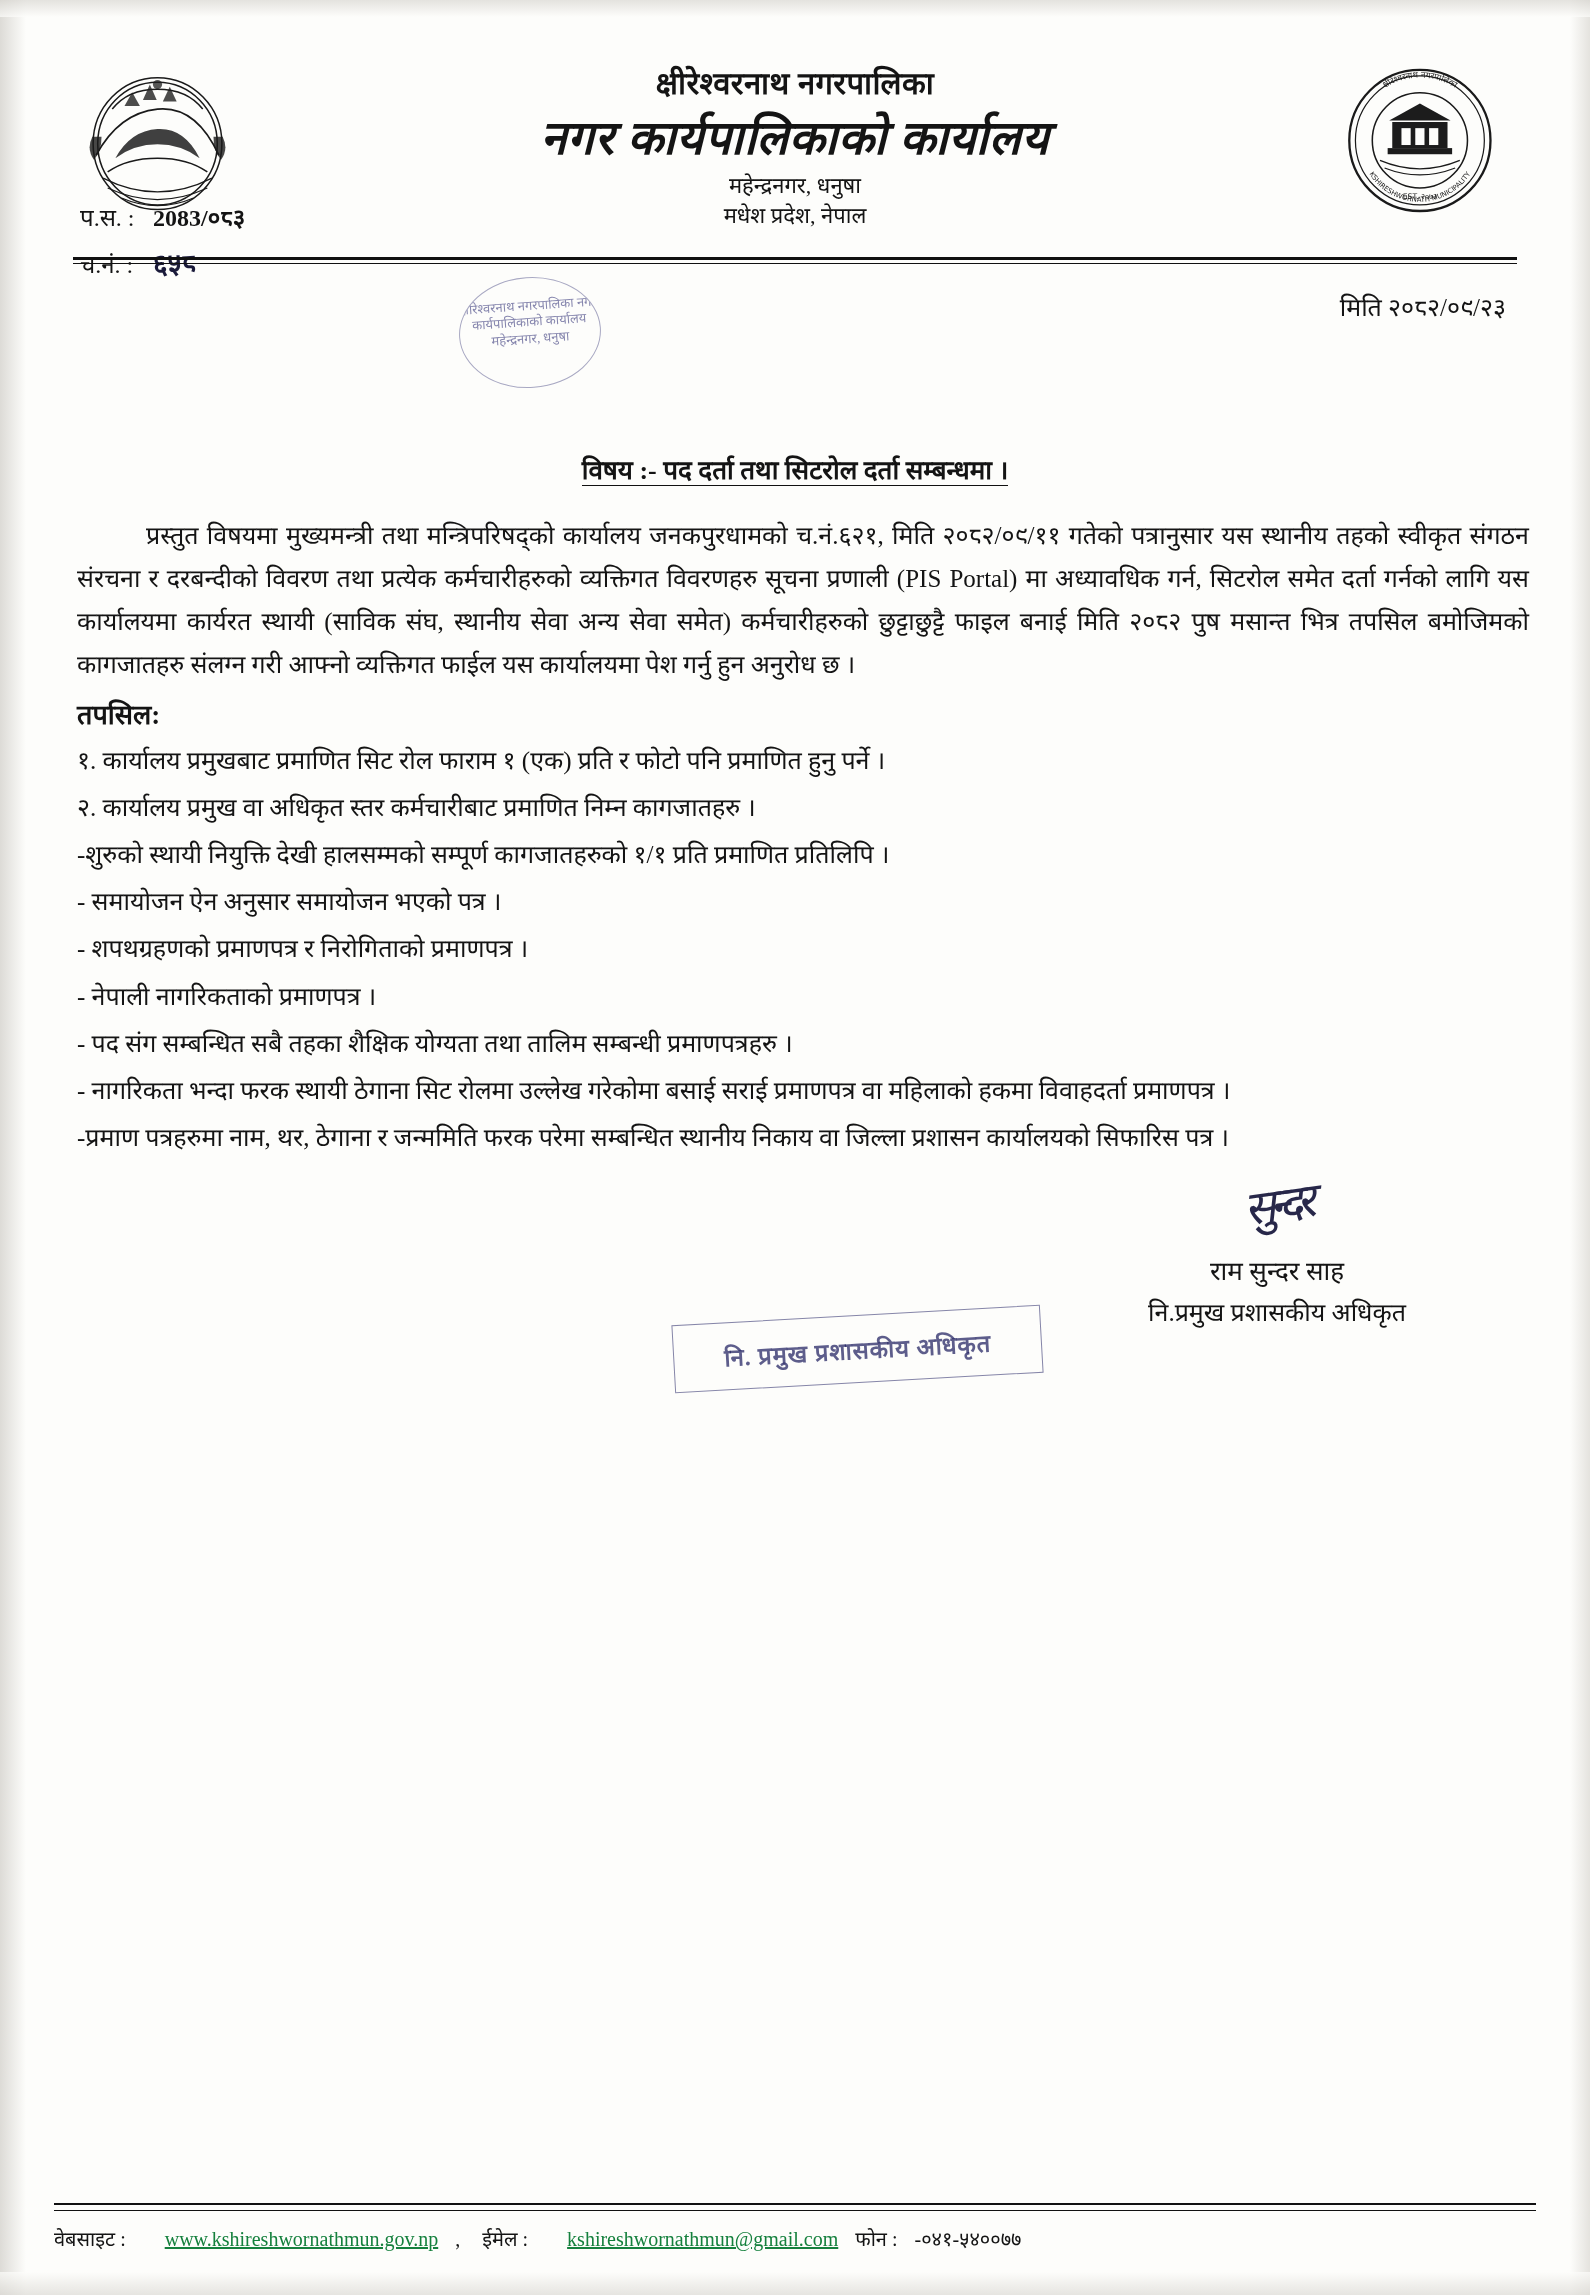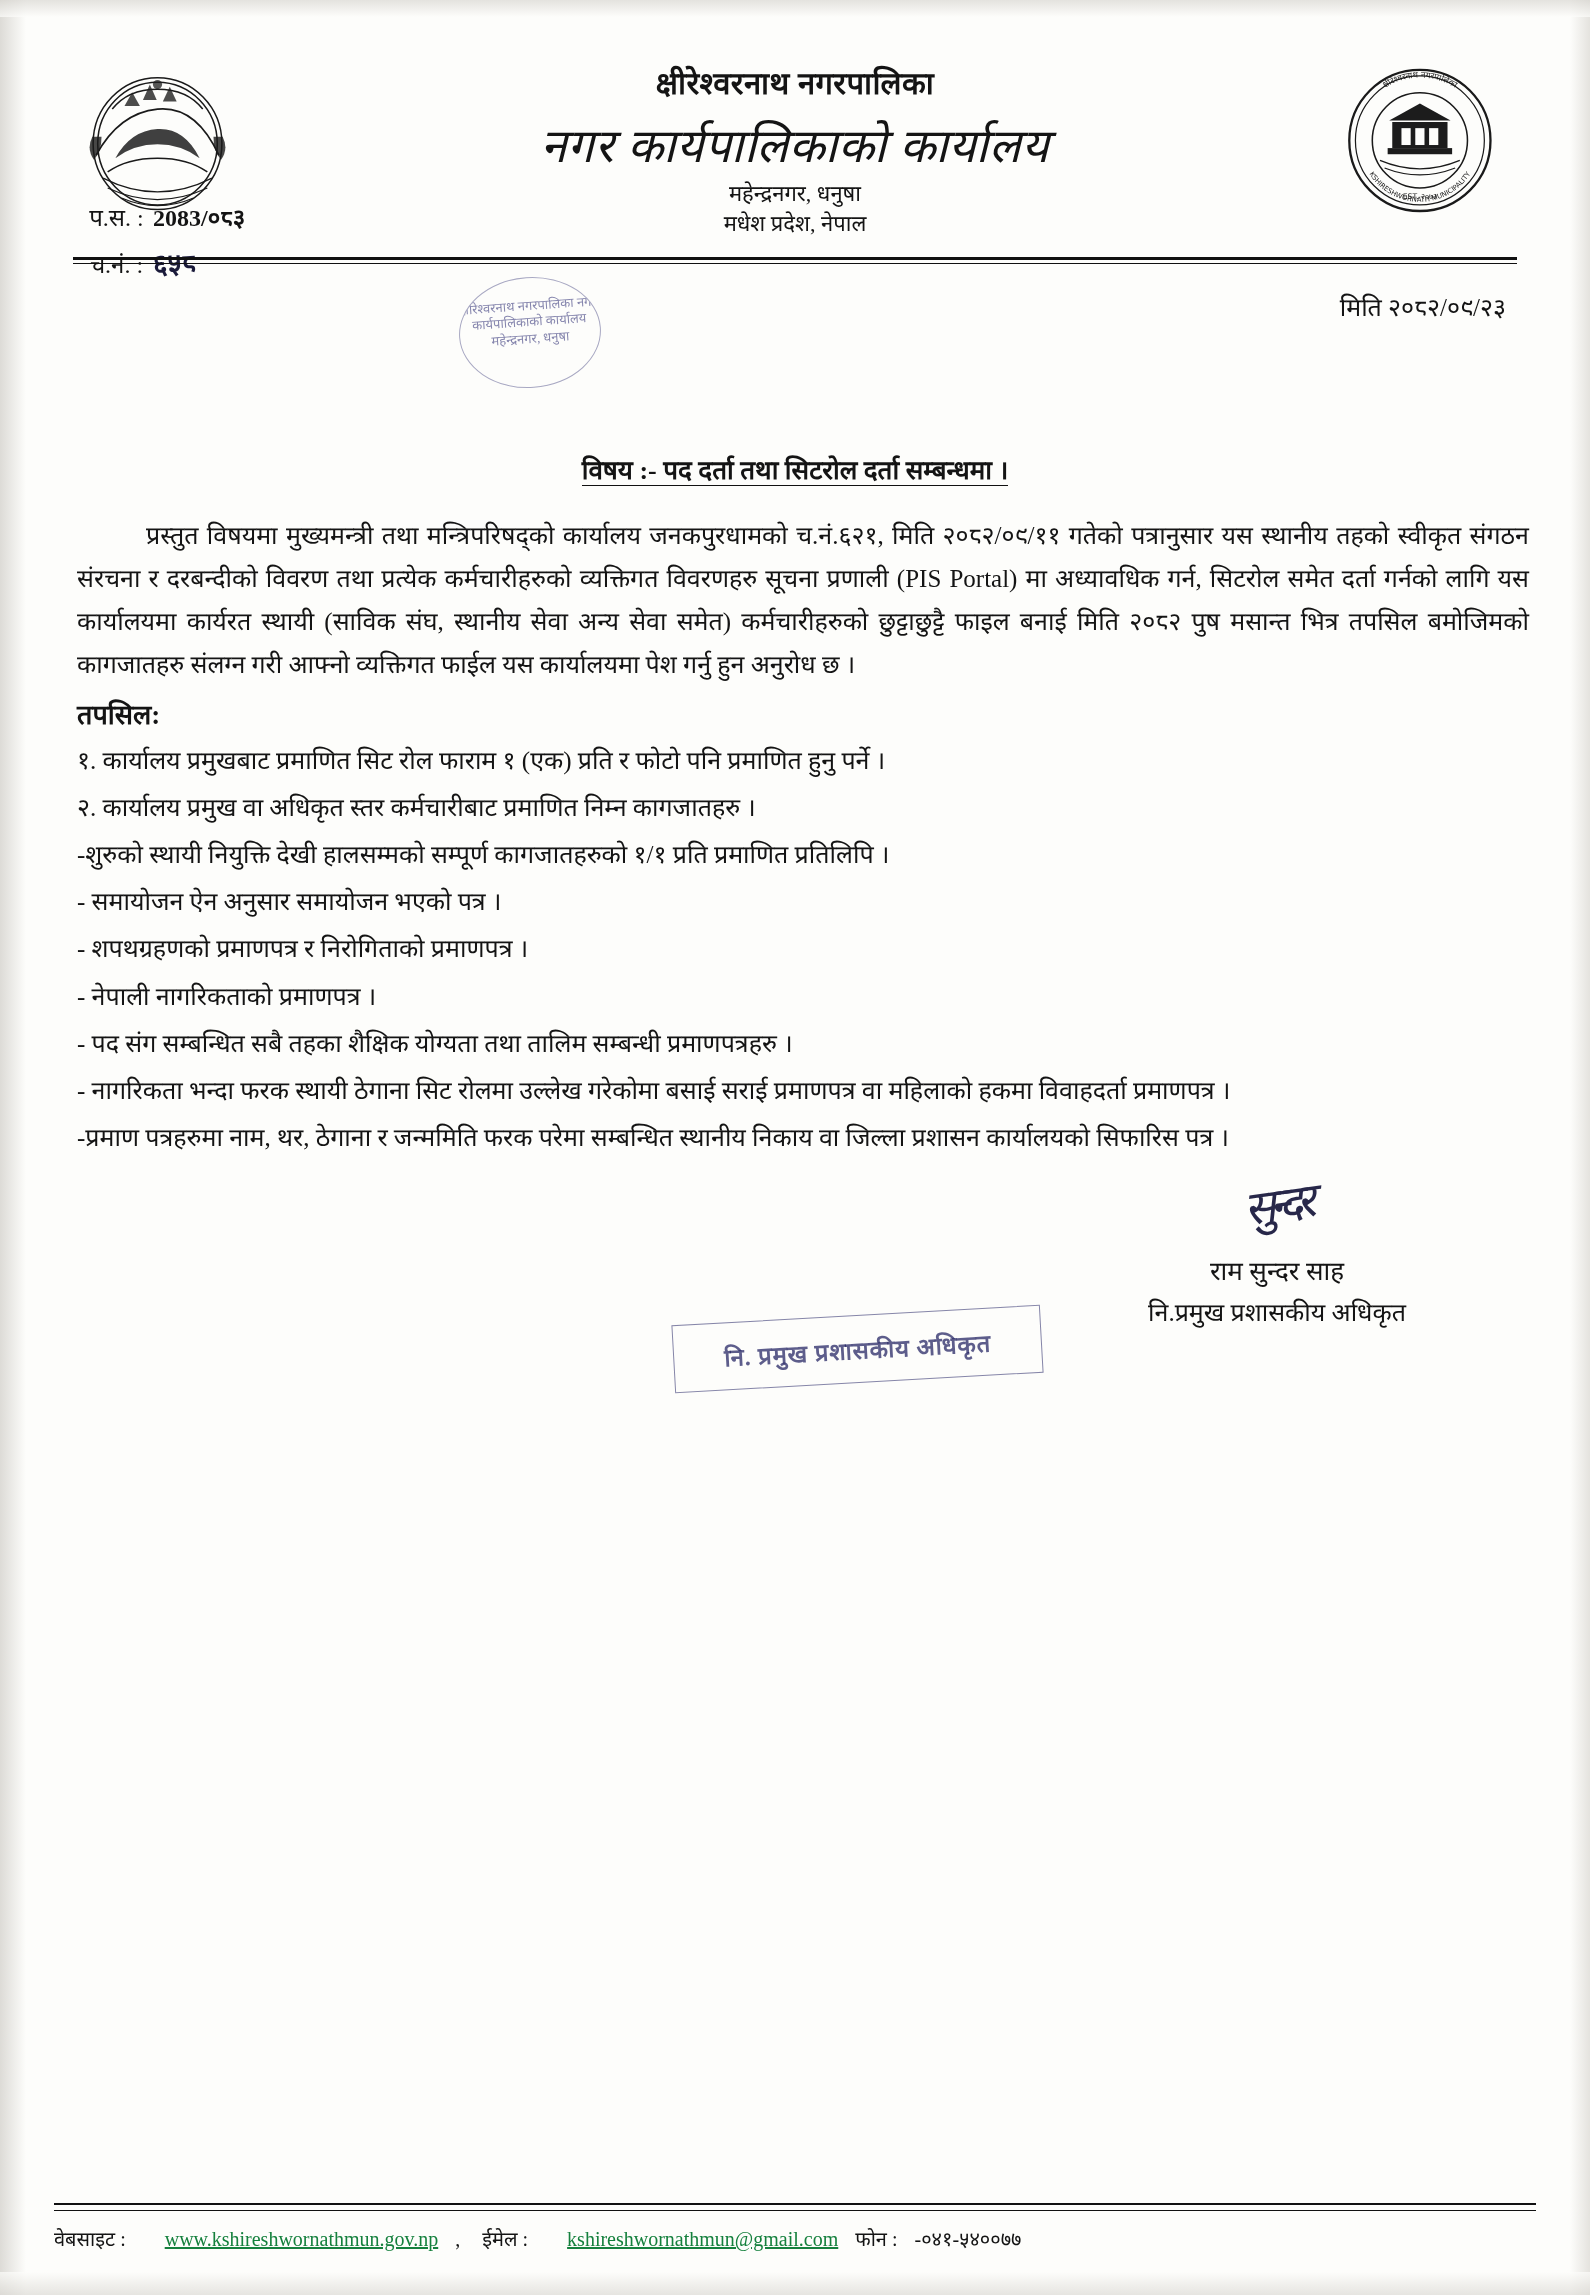--- a/index.html
+++ b/index.html
@@ -77,24 +77,24 @@
     text-align: center;
   }
   .title-line1 {
     font-size: 31px;
     font-weight: 700;
     letter-spacing: 0.4px;
     line-height: 1.25;
   }
   .title-line2 {
     font-size: 47px;
-    font-weight: 400;
+    font-weight: 700;
     font-style: italic;
     line-height: 1.3;
-    margin-top: 13px;
+    margin-top: 5px;
     letter-spacing: 0.8px;
   }
   .title-line3 {
     font-size: 22px;
     margin-top: 2px;
     line-height: 1.35;
   }
   .title-line4 {
     font-size: 22px;
     line-height: 1.35;
@@ -102,21 +102,21 @@
 
   
   .refs {
     position: absolute;
     left: 80px;
     top: 197px;
     font-size: 24px;
     line-height: 1.75;
   }
   .ref-row { display: flex; align-items: baseline; }
-  .ref-label { min-width: 73px; text-align: center; }
+  .ref-label { min-width: 73px; }
   .ref-value { font-weight: 600; }
   .ref-value.hand {
     font-family: "DejaVu Serif", serif;
     font-size: 27.5px;
     transform: rotate(-3deg);
     display: inline-block;
     color: #1a1a3a;
   }
 
   

